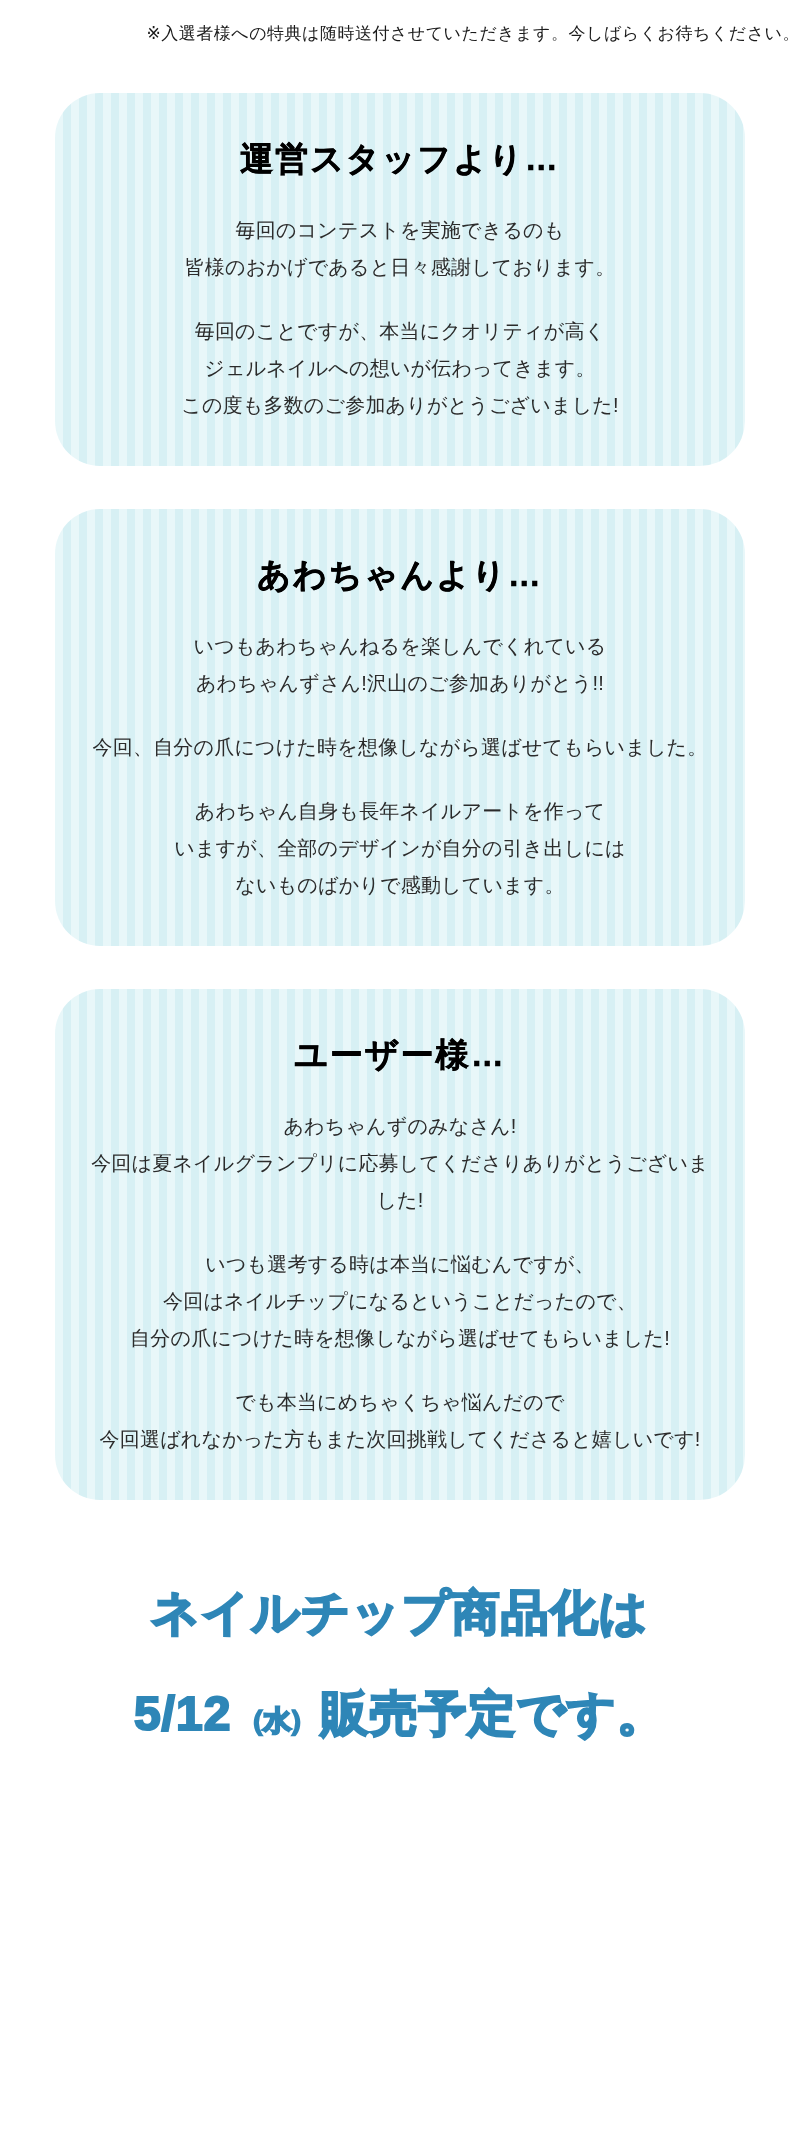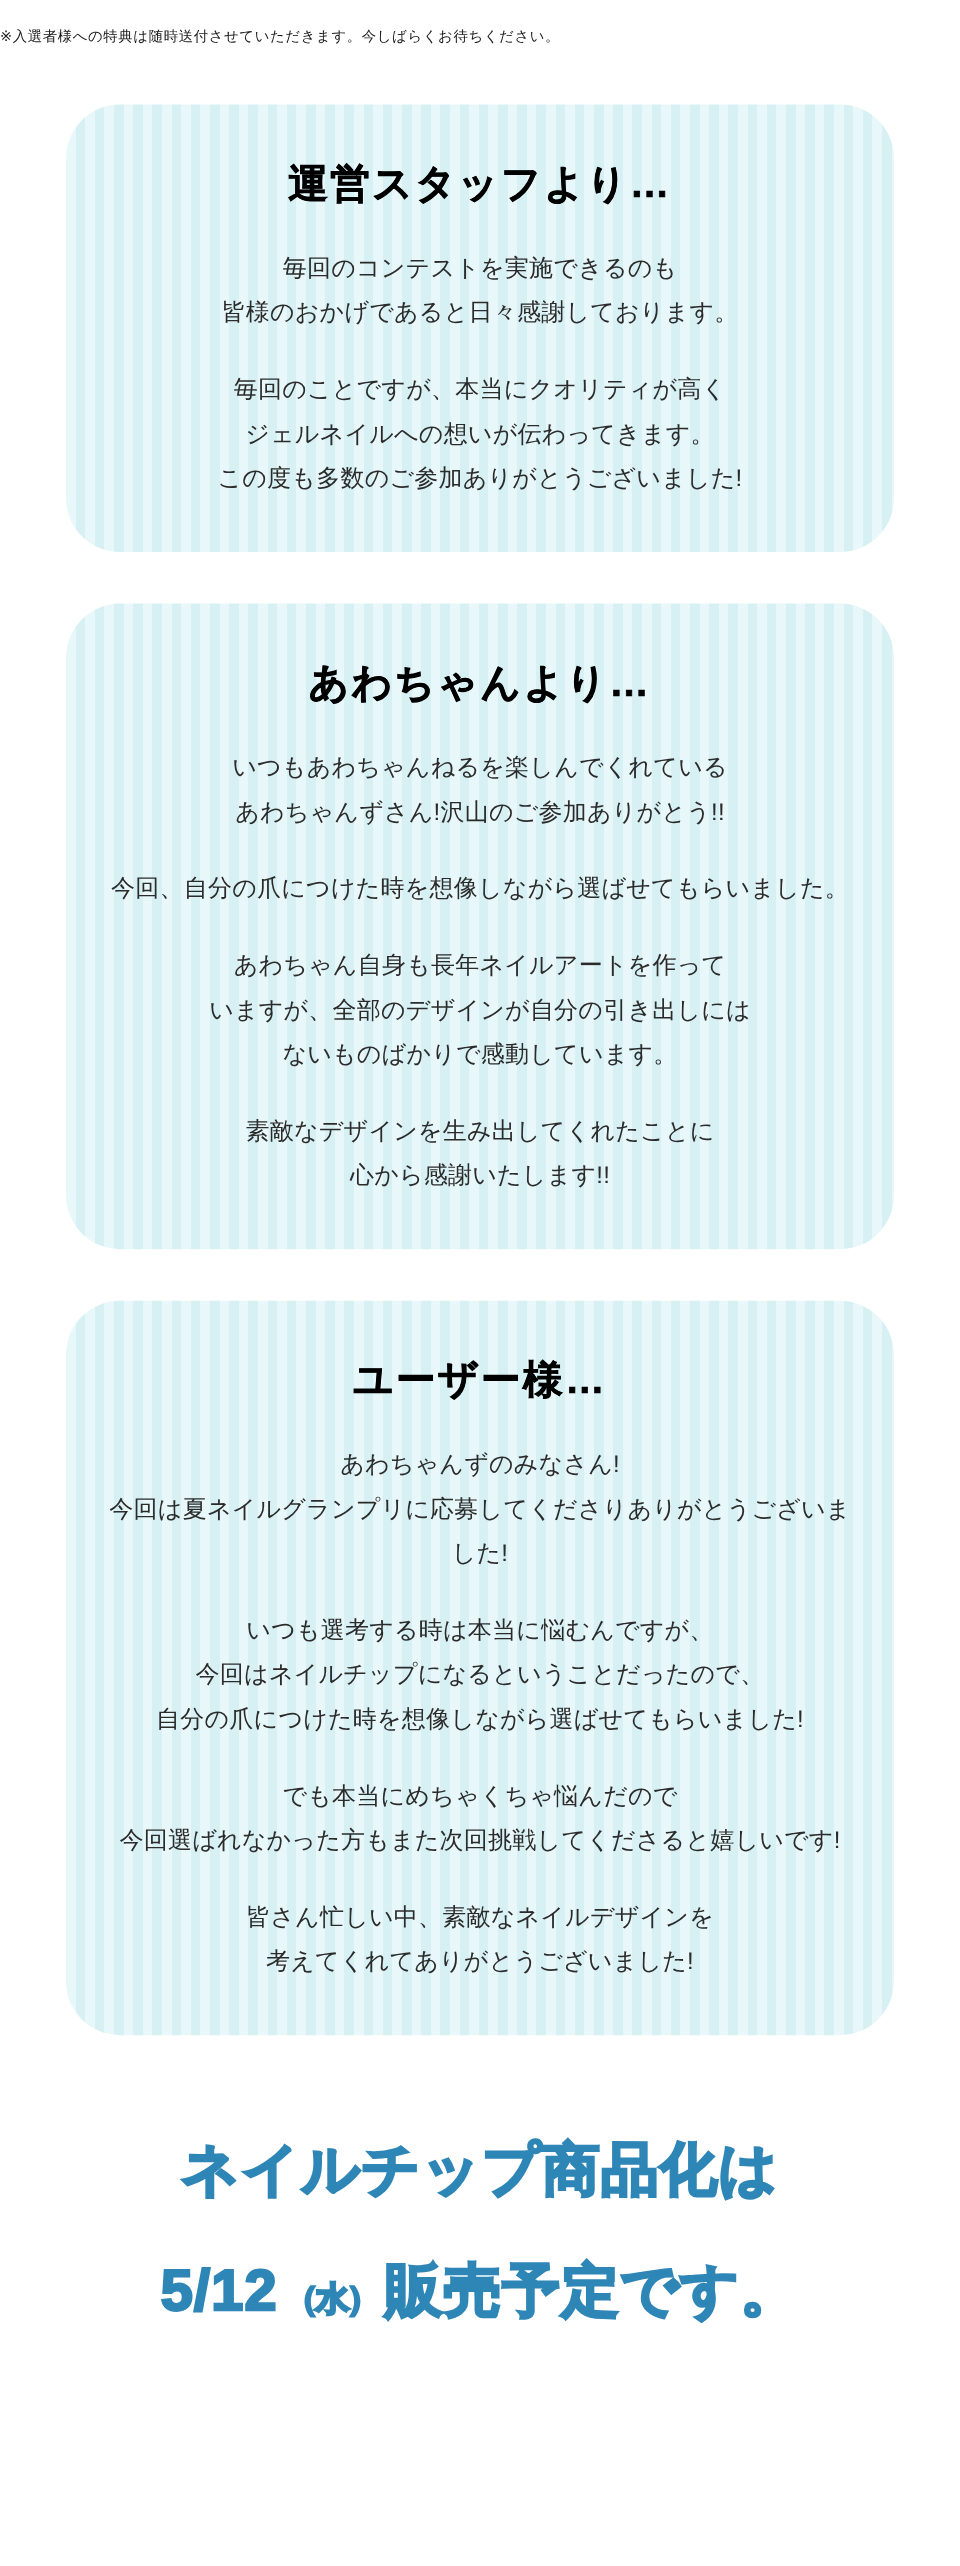--- a/index.html
+++ b/index.html
@@ -11,22 +11,22 @@
   }
   .page {
     width: 800px;
     min-height: 2138px;
     margin: 0 auto;
     background: #ffffff;
     box-sizing: border-box;
     padding-top: 22px;
   }
   .note {
-    text-align: left;
-    font-size: 12px;
+    text-align: right;
+    font-size: 17px;
     letter-spacing: 0.5px;
     color: #1a1a1a;
     margin: 0 0 48px 0;
   }
   .cards {
     display: block;
   }
   .card {
     width: 690px;
     margin: 0 auto 43px auto;
@@ -95,31 +95,29 @@
           <p>毎回のことですが、本当にクオリティが高く<br>ジェルネイルへの想いが伝わってきます。<br>この度も多数のご参加ありがとうございました!</p>
         </div>
     </section>
 
     <section class="card">
       <h2 class="card-title">あわちゃんより…</h2>
       <div class="card-body">
           <p>いつもあわちゃんねるを楽しんでくれている<br>あわちゃんずさん!沢山のご参加ありがとう!!</p>
           <p>今回、自分の爪につけた時を想像しながら選ばせてもらいました。</p>
           <p>あわちゃん自身も長年ネイルアートを作って<br>いますが、全部のデザインが自分の引き出しには<br>ないものばかりで感動しています。</p>
-          <p>素敵なデザインを生み出してくれたことに<br>心から感謝いたします!!</p>
         </div>
     </section>
 
     <section class="card">
       <h2 class="card-title">ユーザー様…</h2>
       <div class="card-body">
           <p>あわちゃんずのみなさん!<br>今回は夏ネイルグランプリに応募してくださりありがとうございました!</p>
           <p>いつも選考する時は本当に悩むんですが、<br>今回はネイルチップになるということだったので、<br>自分の爪につけた時を想像しながら選ばせてもらいました!</p>
           <p>でも本当にめちゃくちゃ悩んだので<br>今回選ばれなかった方もまた次回挑戦してくださると嬉しいです!</p>
-          <p>皆さん忙しい中、素敵なネイルデザインを<br>考えてくれてありがとうございました!</p>
         </div>
     </section>
   </div>
 
   <div class="release">
     <div class="release-line">ネイルチップ商品化は</div>
     <div class="release-line"><span>5/12</span><span class="day">（水）</span><span>販売予定です。</span></div>
   </div>
 
 </div>

